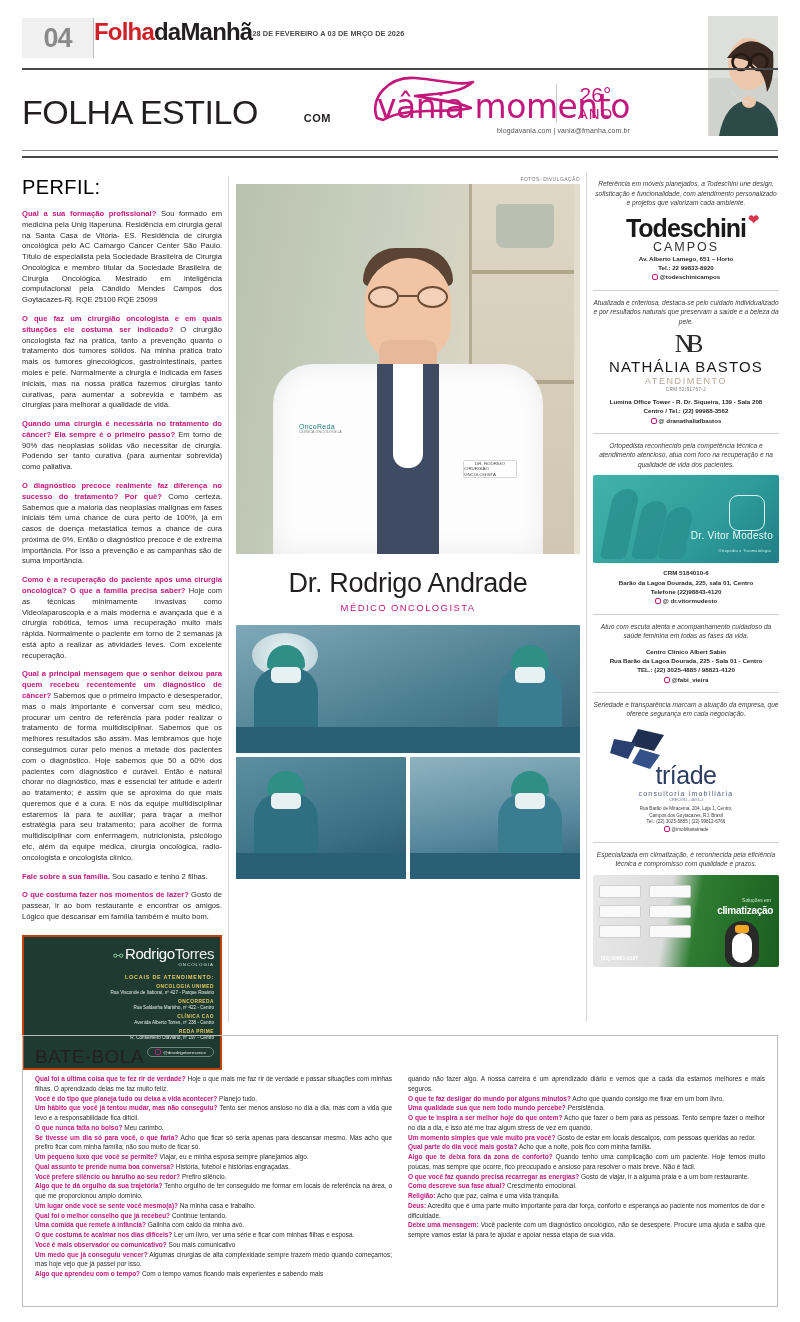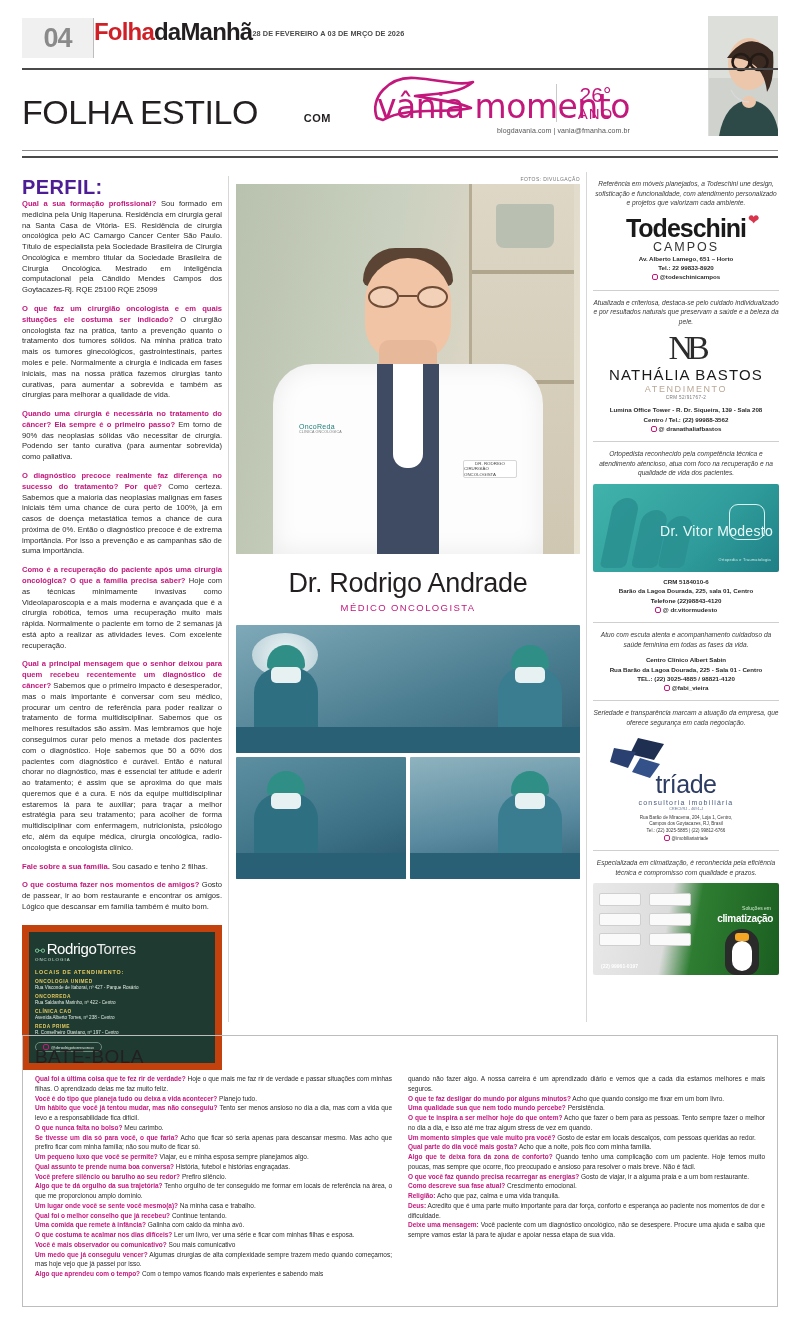--- a/index.html
+++ b/index.html
@@ -41,21 +41,21 @@
   .ano-txt { font-size:15px; color:#c2187c; letter-spacing:1px; line-height:1.05;text-align:center; }
 
   
   .col-left { position:absolute; left:22px; top:176px; width:200px; }
   .col-mid  { position:absolute; left:236px; top:176px; width:344px; }
   .col-right{ position:absolute; left:593px; top:172px; width:186px; }
 
   .vrule1 { position:absolute; left:228px; top:176px; width:1px; height:846px; background:#d7d7d7; }
   .vrule2 { position:absolute; left:586px; top:172px; width:1px; height:850px; background:#d7d7d7; }
 
-  .sec-head { font-size:20px; font-weight:700; letter-spacing:0.4px; color:#4c1d95; }
+  .sec-head { font-size:20px; font-weight:400; letter-spacing:0.4px; color:#000000; margin-bottom:10px; }
 
   .qa { font-size:7.6px; line-height:1.42; text-align:justify; margin-bottom:8px; color:#2a2a2a; }
   .qa b { color:#c2187c; }
 
   
   .fotos-cred { font-size:5px; color:#777; text-align:right; letter-spacing:0.4px; margin-bottom:2px; }
   .hero { width:344px; height:370px; position:relative; overflow:hidden; background:#cfd4c6; }
   .hero .wall { position:absolute; inset:0; background:linear-gradient(100deg,#b9c2ae 0%,#c9d0bf 40%,#d9d4c4 62%,#e8e2d2 100%); }
   .hero .shelf { position:absolute; right:6px; top:0; width:105px; height:370px; background:linear-gradient(180deg,#ded7c6,#cfc7b2); border-left:3px solid #b6ac94; }
   .hero .shelf-l { position:absolute; left:0; width:100%; height:4px; background:#b0a68e; }
@@ -99,32 +99,32 @@
   .ad-text { font-size:6.6px; line-height:1.45; text-align:center; font-style:italic; color:#3a3a3a; margin:7px 0 6px; }
   .ad-sep { height:1px; background:#cfcfcf; margin:8px 0 0; }
   .ad-contact { font-size:6.2px; line-height:1.5; text-align:center; color:#2a2a2a; font-weight:bold; }
   .ig { display:inline-block; width:6px; height:6px; border:1.1px solid #c2187c; border-radius:2px; vertical-align:-1px; margin-right:2px; }
 
   .todeschini { text-align:center; margin-top:4px; }
   .todeschini .name { font-size:25px; font-weight:bold; letter-spacing:-1px; color:#1a1a1a; position:relative; display:inline-block; }
   .todeschini .heart { position:absolute; right:-12px; top:-2px; color:#d8344c; font-size:13px; }
   .todeschini .sub { font-size:12.5px; letter-spacing:2px; color:#333; margin-top:-3px; }
 
-  .nb-mark { text-align:center; font-size:34px; font-family:"Liberation Serif", serif; letter-spacing:-6px; color:#2b2b2b; line-height:.95; }
+  .nb-mark { text-align:center; font-size:25px; font-family:"Liberation Serif", serif; letter-spacing:-6px; color:#2b2b2b; line-height:.95; }
   .nb-name { text-align:center; font-size:15px; letter-spacing:1.2px; color:#1a1a1a; margin-top:2px; }
   .nb-spec { text-align:center; font-size:9px; letter-spacing:1.6px; color:#b9a896; margin-top:1px; }
   .nb-crm  { text-align:center; font-size:4.6px; letter-spacing:.4px; color:#777; margin-top:1px; }
 
   .vitor-card { height:88px; background:linear-gradient(135deg,#41b3ab 0%,#2f9c9b 60%,#1f7f85 100%); position:relative; overflow:hidden; border-radius:2px; }
   .vitor-card .runner { position:absolute; bottom:4px; width:26px; height:62px; background:#2a8f90; border-radius:14px 14px 6px 6px; transform:skewX(-12deg); opacity:.85; }
   .vitor-card .runner.r1 { left:14px; height:70px; }
   .vitor-card .runner.r2 { left:44px; height:58px; }
   .vitor-card .runner.r3 { left:70px; height:52px; }
   .vitor-card .mark { position:absolute; right:14px; top:20px; width:36px; height:36px; border:1.6px solid #d9f4f2; border-radius:9px; }
-  .vitor-card .mk-txt { position:absolute; right:6px; bottom:33px; font-size:14px; color:#e8fbf9; letter-spacing:.3px; }
+  .vitor-card .mk-txt { position:absolute; right:6px; bottom:22px; font-size:10px; color:#e8fbf9; letter-spacing:.3px; }
   .vitor-card .mk-sub { position:absolute; right:8px; bottom:10px; font-size:3.8px; color:#cdeeea; letter-spacing:.3px; }
 
   .fab-card { display:flex; align-items:center; justify-content:center; gap:4px; padding:6px 0 2px; }
   .fab-rings { width:54px; height:40px; position:relative; }
   .fab-rings i { position:absolute; width:32px; height:32px; border:2px solid #b9a0c4; border-radius:50% 50% 50% 4px; transform:rotate(-35deg); }
   .fab-rings i.a { left:0; top:4px; }
   .fab-rings i.b { left:16px; top:4px; border-color:#cf8fa8; }
   .fab-name { font-size:17px; font-family:"Liberation Serif", serif; color:#2b2b2b; }
   .fab-sub { font-size:5px; letter-spacing:1.4px; color:#9a7fa8; text-align:left; }
   .tri-name { font-size:25px; color:#2c3c63; letter-spacing:-0.5px; font-weight:300; }
@@ -134,21 +134,21 @@
   .clima-card { height:92px; background:linear-gradient(100deg,#e9e9e9 0%,#dcdcdc 40%,#2e7d32 55%,#1b5e20 100%); position:relative; overflow:hidden; border-radius:2px; }
   .clima-card .acs { position:absolute; left:6px; top:8px; width:96px; height:76px; }
   .clima-card .ac { position:absolute; width:42px; height:13px; background:#fafafa; border:1px solid #cfcfcf; border-radius:2px; }
   .clima-card .txt1 { position:absolute; right:8px; top:22px; font-size:5px; color:#cfeacd; }
   .clima-card .txt2 { position:absolute; right:6px; top:30px; font-size:10px; color:#fff; font-weight:bold; letter-spacing:-.3px; }
   .clima-card .peng { position:absolute; right:20px; bottom:0; width:34px; height:46px; background:#2a2a2a; border-radius:18px 18px 12px 12px; }
   .clima-card .peng:before { content:""; position:absolute; left:7px; top:12px; width:20px; height:30px; background:#fff; border-radius:12px; }
   .clima-card .peng:after { content:""; position:absolute; left:10px; top:4px; width:14px; height:8px; background:#f5a623; border-radius:3px; }
 
   
-  .rt-ad { margin-top:12px; background:#1f3b31; border:7px solid #c2410c; padding:8px 6px 10px; text-align:left; }
+  .rt-ad { margin-top:12px; background:#1f3b31; border:2px solid #c2410c; padding:8px 6px 10px; text-align:right; }
   .rt-logo { font-size:15px; color:#ffffff; letter-spacing:-.4px; }
   .rt-logo .t1 { color:#fff; } .rt-logo .t2 { color:#e9e9e9; }
   .rt-dna { display:inline-block; color:#7fc99a; font-size:12px; margin-right:2px; vertical-align:-1px; }
   .rt-sub { font-size:4.4px; color:#cfe3d6; letter-spacing:1px; margin-top:-1px; }
   .rt-h { font-size:5.4px; color:#e4c95f; letter-spacing:.8px; margin-top:7px; font-weight:bold; }
   .rt-k { font-size:4.8px; color:#e4c95f; letter-spacing:.5px; margin-top:4px; font-weight:bold; }
   .rt-v { font-size:4.6px; color:#dfe9e2; margin-top:1px; }
   .rt-ig { margin-top:7px; border:1px solid #6d8a7c; border-radius:9px; display:inline-block; padding:1px 7px; font-size:4.4px; color:#dfe9e2; }
 
   
@@ -217,21 +217,21 @@
   <div class="col-left">
     <div class="sec-head">PERFIL:</div>
 
     <div class="qa"><b>Qual a sua formação profissional?</b><span> Sou formado em medicina pela Unig Itaperuna. Residência em cirurgia geral na Santa Casa de Vitória- ES. Residência de cirurgia oncológica pelo AC Camargo Cancer Center São Paulo. Título de especialista pela Sociedade Brasileira de Cirurgia Oncológica e membro titular da Sociedade Brasileira de Cirurgia Oncológica. Mestrado em inteligência computacional pela Cândido Mendes Campos dos Goytacazes-Rj.  RQE 25100 RQE 25099</span></div>
     <div class="qa"><b>O que faz um cirurgião oncologista e em quais situações ele costuma ser indicado?</b><span> O cirurgião oncologista faz na prática, tanto a prevenção quanto o tratamento dos tumores sólidos. Na minha prática trato mais os tumores ginecológicos,  gastrointestinais, partes moles e pele. Normalmente a cirurgia é indicada em fases iniciais,  mas na nossa prática fazemos cirurgias tanto curativas, para aumentar a sobrevida e também as cirurgias para melhorar a qualidade de vida.</span></div>
     <div class="qa"><b>Quando uma cirurgia é necessária no tratamento do câncer? Ela sempre é o primeiro passo?</b><span> Em torno de 90% das neoplasias sólidas vão necessitar de cirurgia.  Podendo ser tanto curativa (para aumentar sobrevida) como paliativa.</span></div>
     <div class="qa"><b>O diagnóstico precoce realmente faz diferença no sucesso do tratamento? Por quê?</b><span> Como certeza. Sabemos que a maioria das neoplasias malignas em fases iniciais têm uma chance de cura perto de 100%, já em casos de doença metastática temos a chance de cura próxima de 0%. Então o diagnóstico precoce é de extrema importância.  Por isso a prevenção e as campanhas são de suma importância.</span></div>
     <div class="qa"><b>Como é a recuperação do paciente após uma cirurgia oncológica? O que a família precisa saber?</b><span> Hoje com as técnicas minimamente invasivas como Videolaparoscopia e a mais moderna e avançada que é a cirurgia robótica, temos uma recuperação muito mais rápida.  Normalmente o paciente em torno de 2 semanas já está apto a realizar as atividades leves. Com excelente recuperação.</span></div>
     <div class="qa"><b>Qual a principal mensagem que o senhor deixou para quem recebeu recentemente um diagnóstico de câncer?</b><span> Sabemos que o primeiro impacto é desesperador, mas o mais importante é conversar com seu médico,  procurar um centro de referência para poder realizar o tratamento de forma multidisciplinar.  Sabemos que os melhores resultados são assim. Mas lembramos que hoje conseguimos curar pelo menos a metade dos pacientes com o diagnóstico. Hoje sabemos que 50 a 60% dos pacientes com diagnóstico é curável. Então é natural chorar no diagnóstico, mas é essencial ter atitude e aderir ao tratamento; é assim que se aproxima do que mais queremos que é a cura. E nós da equipe multidisciplinar estaremos lá para te auxiliar; para traçar a melhor estratégia para seu tratamento; para acolher de forma multidisciplinar com enfermagem, nutricionista, psicólogo etc, além da equipe médica, cirurgia oncológica, radio-oncologista e oncologista clínico.</span></div>
     <div class="qa"><b>Fale sobre a sua família.</b><span> Sou casado e tenho 2 filhas.</span></div>
-    <div class="qa"><b>O que costuma fazer nos momentos de amigos?</b><span> Gosto de passear, ir ao bom restaurante e encontrar os amigos. Lógico que descansar em família também é muito bom.</span></div>
+    <div class="qa"><b>O que costuma fazer nos momentos de lazer?</b><span> Gosto de passear, ir ao bom restaurante e encontrar os amigos. Lógico que descansar em família também é muito bom.</span></div>
 
     <div class="rt-ad">
       <div class="rt-logo">
         <span class="rt-dna">⚯</span><span class="t1">Rodrigo</span><span class="t2">Torres</span>
       </div>
       <div class="rt-sub">ONCOLOGIA</div>
       <div class="rt-h">LOCAIS DE ATENDIMENTO:</div>
 
       <div class="rt-k">ONCOLOGIA UNIMED</div>
       <div class="rt-v">Rua Visconde de Itaboraí, nº 427 - Parque Rosário</div>

